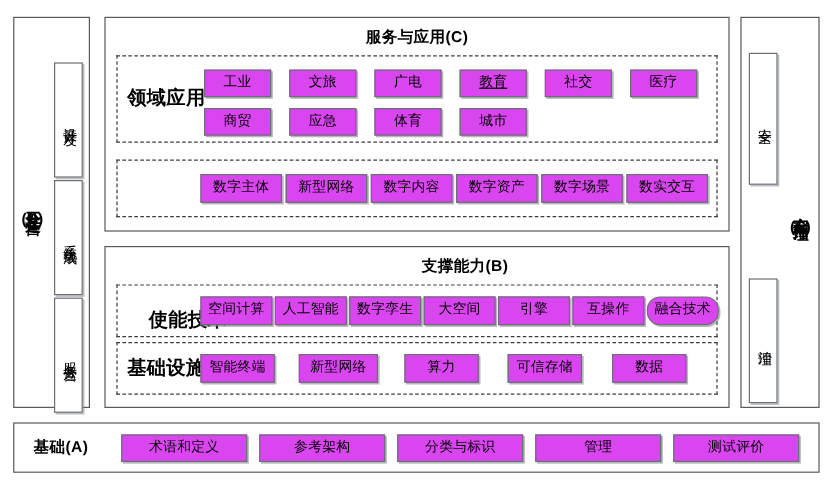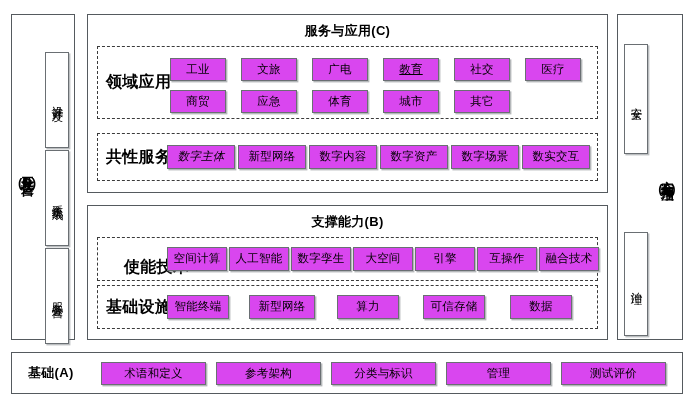--- a/index.html
+++ b/index.html
@@ -136,48 +136,46 @@
   <div class="leaf" style="left:241px; top:58px; width:56px; height:23px;">文旅</div>
   <div class="leaf" style="left:312px; top:58px; width:56px; height:23px;">广电</div>
   <div class="leaf" style="left:383px; top:58px; width:56px; height:23px;text-decoration:underline;">教育</div>
   <div class="leaf" style="left:454px; top:58px; width:56px; height:23px;">社交</div>
   <div class="leaf" style="left:525px; top:58px; width:56px; height:23px;">医疗</div>
 
   <div class="leaf" style="left:170px; top:90px; width:56px; height:23px;">商贸</div>
   <div class="leaf" style="left:241px; top:90px; width:56px; height:23px;">应急</div>
   <div class="leaf" style="left:312px; top:90px; width:56px; height:23px;">体育</div>
   <div class="leaf" style="left:383px; top:90px; width:56px; height:23px;">城市</div>
-  <div class="leaf" style="left:454px; top:90px; width:56px; height:23px;">其它</div>
 
   <div class="dashed-box" style="left:97px; top:133px; width:501px; height:48px;">
   </div>
-  <div class="row-label" style="left:106px; top:133px; height:48px;">共性服务</div>
 
-  <div class="leaf" style="left:167px; top:145px; width:68px; height:24px;font-style:italic;">数字主体</div>
+  <div class="leaf" style="left:167px; top:145px; width:68px; height:24px;">数字主体</div>
   <div class="leaf" style="left:238px; top:145px; width:68px; height:24px;">新型网络</div>
   <div class="leaf" style="left:309px; top:145px; width:68px; height:24px;">数字内容</div>
   <div class="leaf" style="left:380px; top:145px; width:68px; height:24px;">数字资产</div>
   <div class="leaf" style="left:451px; top:145px; width:68px; height:24px;">数字场景</div>
   <div class="leaf" style="left:522px; top:145px; width:68px; height:24px;">数实交互</div>
 
   <div class="solid-box" style="left:87px; top:205px; width:521px; height:135px;">
   </div>
-  <div class="panel-title" style="left:87px; top:213px; width:521px;">支撑能力(B)</div>
+  <div class="panel-title" style="left:87px; top:213px; width:521px;padding-left:40px;">支撑能力(B)</div>
 
   <div class="dashed-box" style="left:97px; top:237px; width:501px; height:44px;">
   </div>
   <div class="row-label" style="left:124px; top:237px; height:60px;">使能技术</div>
 
   <div class="leaf" style="left:167px; top:247px; width:60px; height:24px;">空间计算</div>
   <div class="leaf" style="left:229px; top:247px; width:60px; height:24px;">人工智能</div>
   <div class="leaf" style="left:291px; top:247px; width:60px; height:24px;">数字孪生</div>
   <div class="leaf" style="left:353px; top:247px; width:60px; height:24px;">大空间</div>
   <div class="leaf" style="left:415px; top:247px; width:60px; height:24px;">引擎</div>
   <div class="leaf" style="left:477px; top:247px; width:60px; height:24px;">互操作</div>
-  <div class="leaf" style="left:539px; top:247px; width:60px; height:24px;">融合技术</div>
+  <div class="leaf" style="left:539px; top:247px; width:60px; height:24px;border-radius:11px;">融合技术</div>
 
   <div class="dashed-box" style="left:97px; top:285px; width:501px; height:44px;">
   </div>
   <div class="row-label" style="left:106px; top:285px; height:44px;">基础设施</div>
 
   <div class="leaf" style="left:167px; top:295px; width:62px; height:24px;">智能终端</div>
   <div class="leaf" style="left:249px; top:295px; width:66px; height:24px;">新型网络</div>
   <div class="leaf" style="left:423px; top:295px; width:62px; height:24px;">可信存储</div>
   <div class="leaf" style="left:337px; top:295px; width:62px; height:24px;">算力</div>
   <div class="leaf" style="left:510px; top:295px; width:62px; height:24px;">数据</div>

